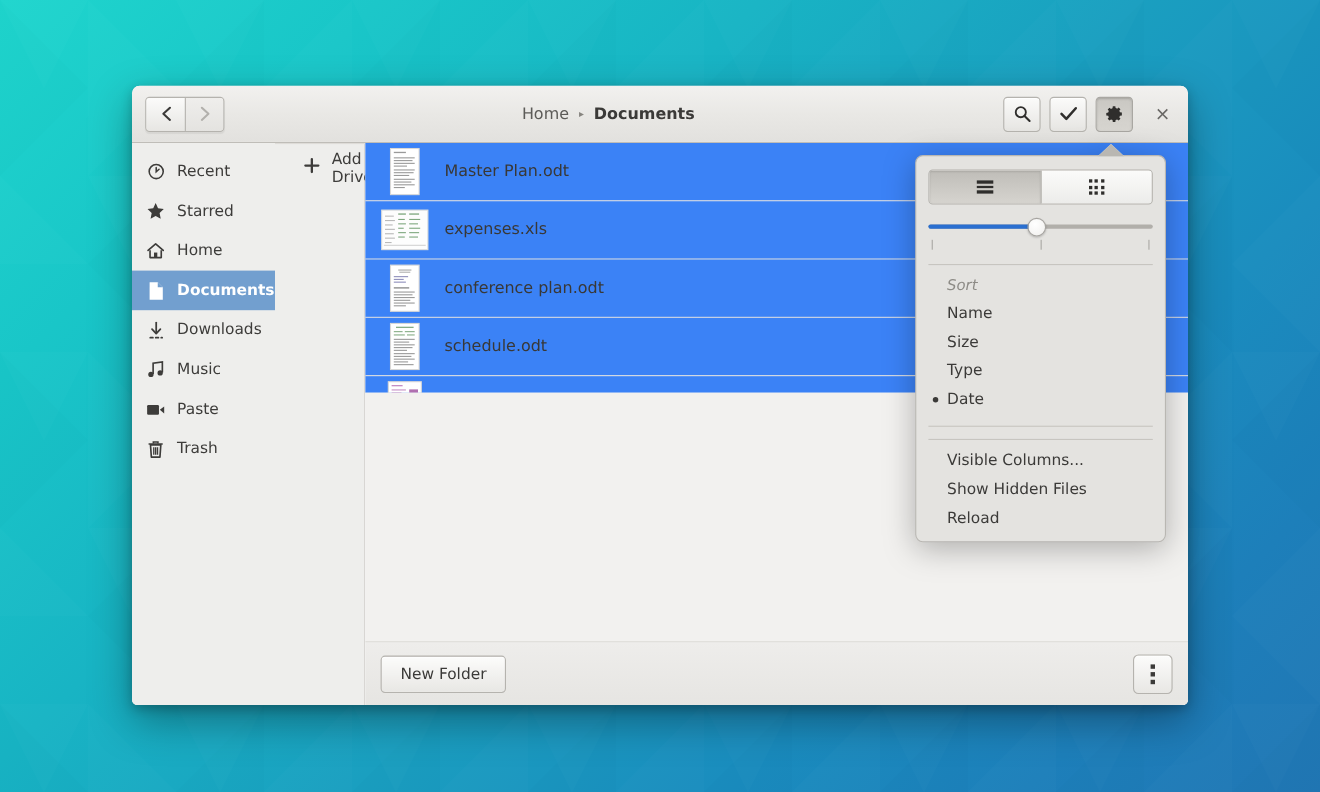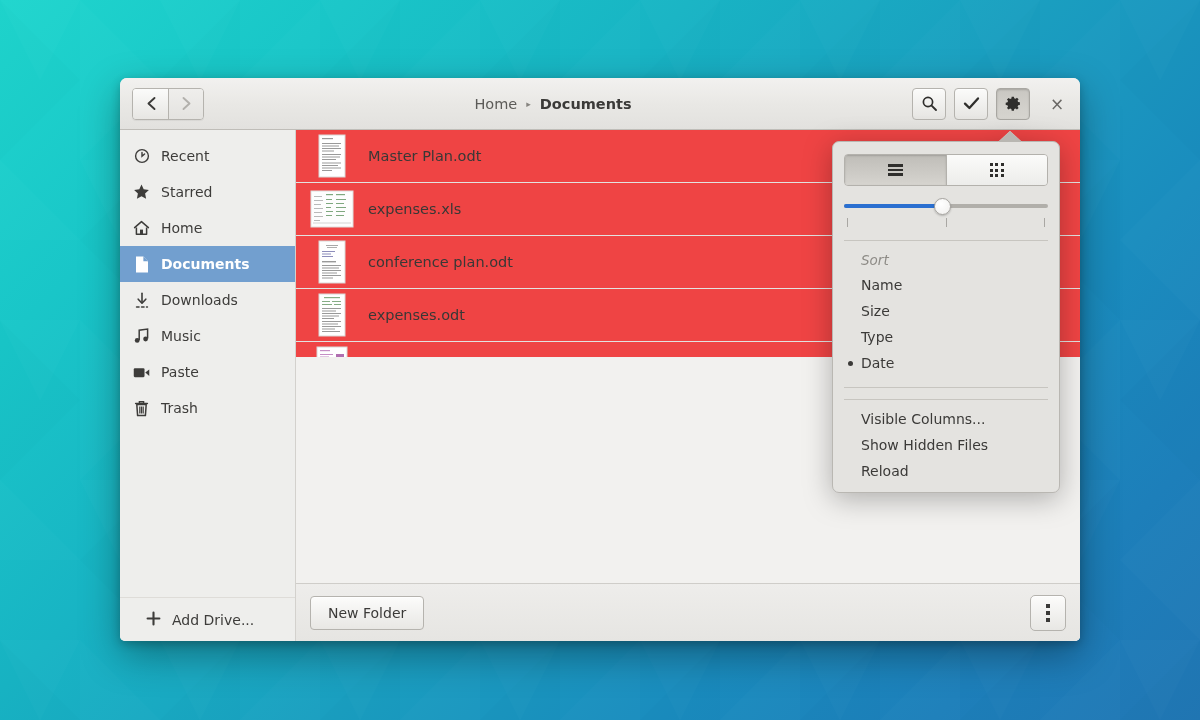--- a/index.html
+++ b/index.html
@@ -104,25 +104,25 @@
     color: #6a6865;
     font-size: 17px;
     cursor: default;
   }
 
   
   #body { display: flex; height: 511px; }
 
   
   #sidebar {
-    width: 176px;
+    width: 212px;
     background: #eeeeec;
     border-right: 1px solid #d3d1cd;
     display: flex;
-    flex-direction: column;
+    flex-direction: row;
     border-radius: 0 0 0 5px;
   }
   #places { flex: 1; padding-top: 8px; }
   .place {
     height: 36px;
     display: flex;
     align-items: center;
     gap: 11px;
     padding: 0 0 0 13px;
     font-size: 14px;
@@ -163,21 +163,21 @@
   }
   #filelist { flex: 1; overflow: hidden; }
   .filerow {
     height: 53px;
     display: flex;
     align-items: center;
     gap: 14px;
     padding-left: 14px;
     padding-right: 14px;
     border-bottom: 1px solid #e3e2e0;
-    background: #ef4444;
+    background: #3b82f6;
     cursor: default;
   }
   .thumb {
     width: 44px; height: 44px;
     display: flex; align-items: center; justify-content: center;
     flex: none;
   }
   .fname { font-size: 14.5px; color: #393836; flex: 1; }
   .fmeta { font-size: 12px; color: #b8b6b2; text-align: right; white-space: nowrap; }
 
@@ -719,21 +719,21 @@
                     <rect x="7" y="22.5" width="17" height="1"></rect>
                   <rect x="7" y="25" width="12" height="1"></rect>
                     <rect x="7" y="28" width="19" height="1"></rect>
                   <rect x="7" y="30.5" width="16" height="1"></rect>
                     <rect x="7" y="33" width="19" height="1"></rect>
                   <rect x="7" y="35.5" width="13" height="1"></rect>
                     <rect x="7" y="38" width="18" height="1"></rect>
                 </g>
               </svg>
             </span>
-            <span class="fname">expenses.odt</span>
+            <span class="fname">schedule.odt</span>
             <span class="fmeta"></span>
           </div>
 
           <div class="filerow">
             <span class="thumb">
               <svg width="36" height="44" viewBox="0 0 36 44">
                 <rect x="3" y="1" width="30" height="42" fill="#ffffff" stroke="#d9d8d6"></rect>
                 <g fill="#c58fc5">
                   <rect x="6" y="4" width="10" height="1.2"></rect>
                   <rect x="6" y="8" width="13" height="1"></rect>

